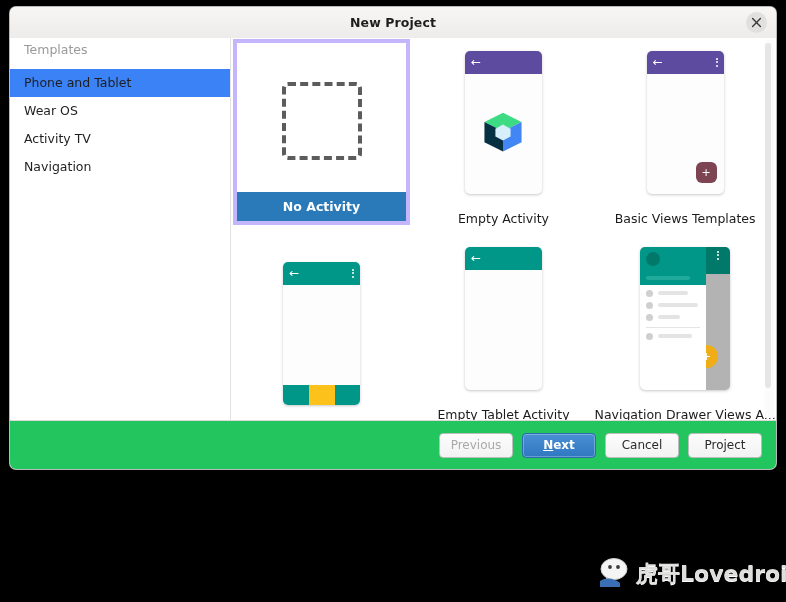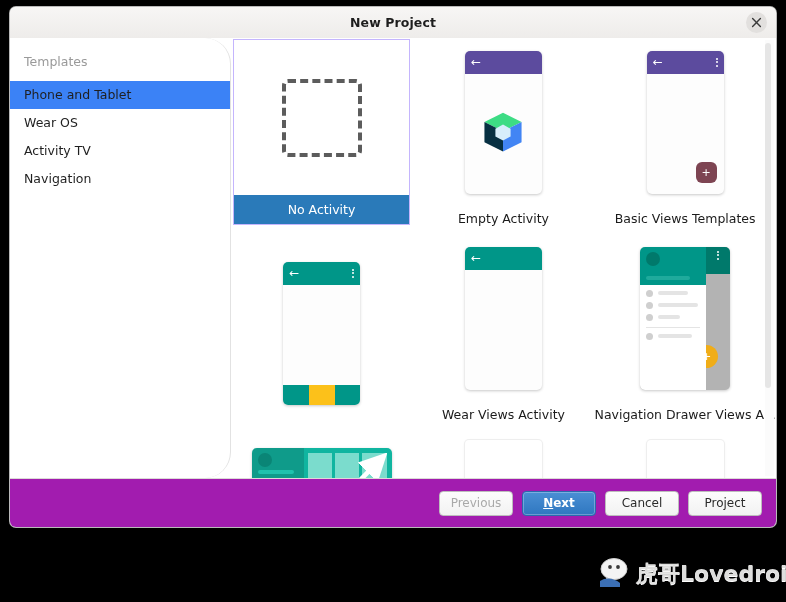--- a/index.html
+++ b/index.html
@@ -6,21 +6,21 @@
   body{
     width:786px;height:602px;overflow:hidden;
     background:#000;
     font-family:"DejaVu Sans","Liberation Sans",sans-serif;
     -webkit-font-smoothing:antialiased;
   }
   .screen{position:relative;width:786px;height:602px;background:#000;}
 
   
   .window{
-    position:absolute;left:10px;top:7px;width:766px;height:520px;
+    position:absolute;left:10px;top:7px;width:766px;height:462px;
     background:#ffffff;border-radius:6px;overflow:hidden;
     box-shadow:0 0 0 1px #b9b9b9;
   }
   .titlebar{
     position:relative;height:31px;
     background:linear-gradient(to bottom,#f7f6f5,#eeecea);
     border-bottom:1px solid #d2cfcc;
     display:flex;align-items:center;justify-content:center;
   }
   .title-text{
@@ -31,21 +31,21 @@
     background:#e2e0de;display:flex;align-items:center;justify-content:center;
     cursor:pointer;
   }
   .close-btn svg{display:block;}
 
   
   .dialog-body{position:absolute;left:0;top:31px;right:0;bottom:49px;display:flex;background:#fff;}
 
   .sidebar{
     width:220px;flex:0 0 220px;background:#ffffff;
-    border-right:1px solid #e2e2e2;padding-top:12px;border-radius:26px;
+    border-right:1px solid #e2e2e2;padding-top:0;
   }
   .sidebar-header{
     font-size:12.5px;color:#9a9a9a;padding:4px 0 12px 14px;
   }
   .side-item{
     font-size:12.5px;color:#1f1f1f;padding:6px 0 6px 14px;cursor:pointer;
     line-height:16px;
   }
   .side-item.selected{background:#3b82f6;}
 
@@ -68,21 +68,21 @@
   }
   .cell-label{
     font-size:12.5px;color:#1b1b1b;text-align:left;
     height:30px;line-height:30px;white-space:nowrap;
   }
 
   
   .cell.selected{ }
   .sel-frame{
     position:absolute;left:2px;top:1px;width:177px;height:186px;
-    border:1px solid #c4b5fd;box-sizing:border-box;background:#fff;
+    border:4px solid #c4b5fd;box-sizing:border-box;background:#fff;font-weight:bold;
   }
   .sel-body{
     position:absolute;left:0;top:0;right:0;height:155px;
     display:flex;align-items:center;justify-content:center;
   }
   .dashed-box{
     width:72px;height:70px;border:4px dashed #5c5c5c;border-radius:6px;
   }
   .sel-label{
     position:absolute;left:0;right:0;bottom:0;height:29px;line-height:29px;
@@ -174,21 +174,21 @@
     position:absolute;right:2px;top:2px;width:9px;bottom:2px;background:#fbfbfb;
   }
   .scrollbar-thumb{
     position:absolute;right:3px;top:3px;width:6px;height:345px;
     background:#e6e6e6;border-radius:3px;cursor:pointer;
   }
 
   
   .footer{
     position:absolute;left:0;right:0;bottom:0;height:49px;
-    background:#a21caf;border-top:1px solid #dcdad7;
+    background:#22c55e;border-top:1px solid #dcdad7;
     display:flex;align-items:center;justify-content:flex-end;gap:9px;
     padding-right:14px;box-sizing:border-box;
   }
   .btn{
     min-width:74px;height:25px;border:1px solid #bdbdbd;border-radius:4px;
     background:linear-gradient(to bottom,#fdfdfd,#f2f2f2);
     font-size:12px;color:#2b2b2b;display:flex;align-items:center;justify-content:center;
     cursor:pointer;padding:0 10px;box-sizing:border-box;
   }
   .btn.disabled{color:#a9a9a9;}
@@ -306,21 +306,21 @@
           </div>
 
           <div class="cell">
             <div class="thumb-area">
               <div class="phone">
                 <div class="appbar teal">
                   <span class="arrow">←</span>
                 </div>
               </div>
             </div>
-            <div class="cell-label">Wear Views Activity</div>
+            <div class="cell-label">Empty Tablet Activity</div>
           </div>
 
           <div class="cell">
             <div class="thumb-area">
               <div class="drawer-card">
                 <div class="drawer-top-right">
                   <span class="kebab">
                       <i></i>
                       <i></i>
                       <i></i>

